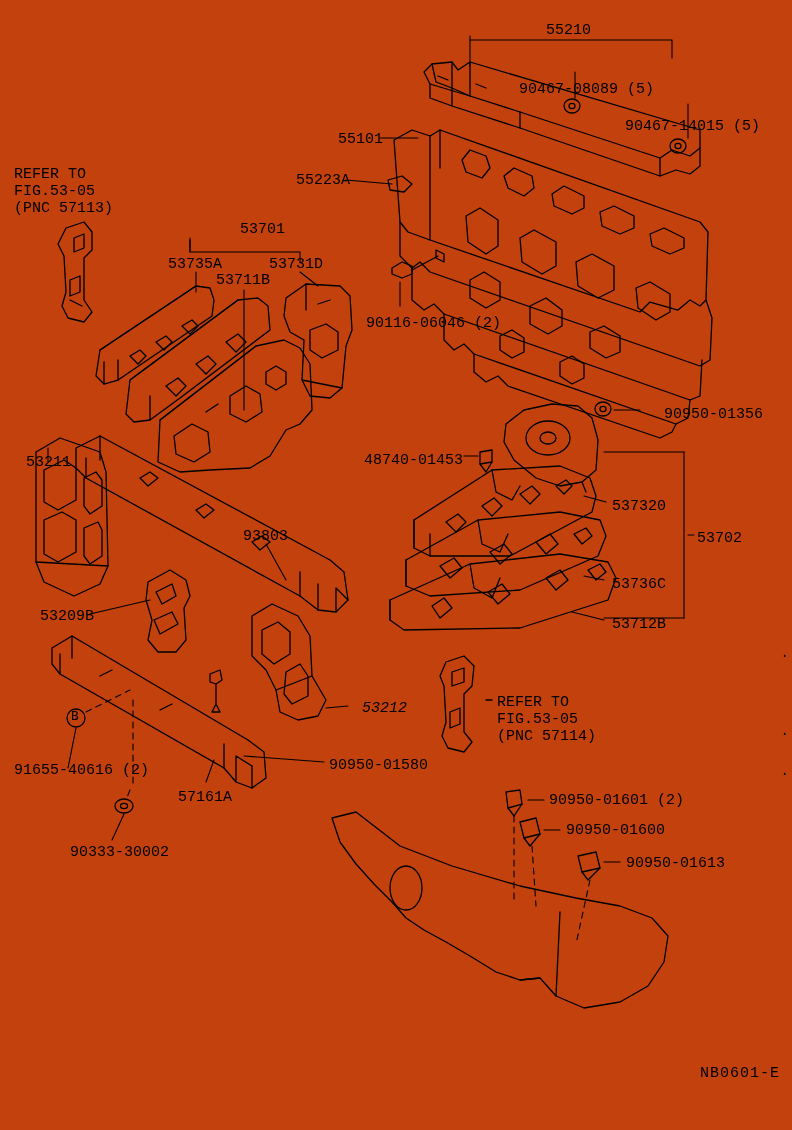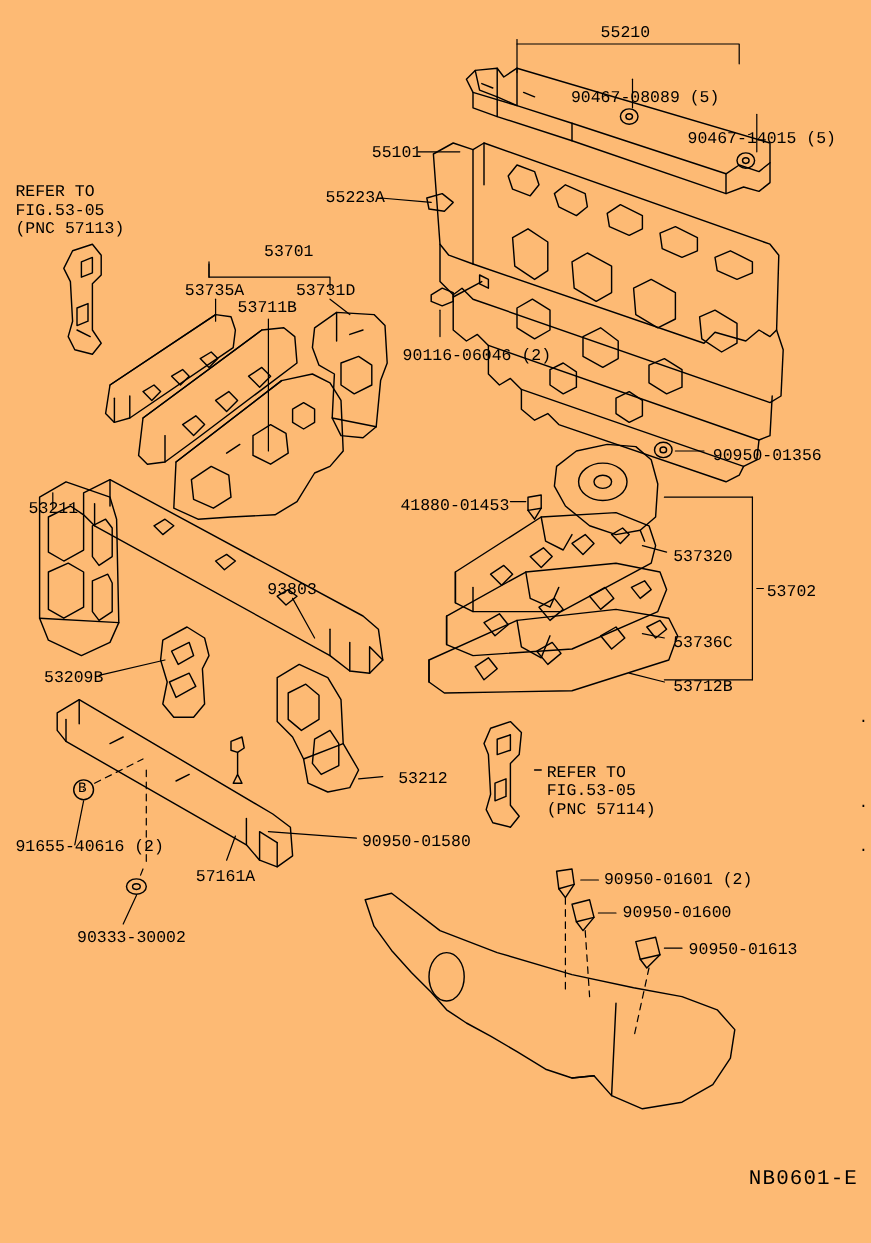--- a/index.html
+++ b/index.html
@@ -4,21 +4,21 @@
 <style>
   html, body {
     margin: 0;
     padding: 0;
     background: #ffffff;
   }
   #page {
     position: relative;
     width: 792px;
     height: 1130px;
-    background: #fdba74;
+    background: #c2410c;
     overflow: hidden;
     font-family: "Liberation Sans", sans-serif;
   }
   #svg-layer {
     position: absolute;
     left: 0;
     top: 0;
     width: 792px;
     height: 1130px;
   }
@@ -29,21 +29,21 @@
     line-height: 17px;
     color: #000000;
     white-space: pre;
     letter-spacing: 0px;
   }
   .watermark {
     position: absolute;
     right: 12px;
     bottom: 48px;
     font-family: "Liberation Mono", monospace;
-    font-size: 19px;
+    font-size: 15px;
     color: #000000;
     letter-spacing: 1px;
   }
   .side-dots {
     position: absolute;
     right: 3px;
     font-family: "Liberation Mono", monospace;
     font-size: 14px;
     color: #000000;
   }
@@ -338,30 +338,30 @@
   <div class="label" style="left:338px; top:131px;">55101</div>
   <div class="label" style="left:296px; top:172px;">55223A</div>
   <div class="label" style="left:14px; top:166px;">REFER TO
 FIG.53-05
 (PNC 57113)</div>
   <div class="label" style="left:240px; top:221px;">53701</div>
   <div class="label" style="left:168px; top:256px;">53735A</div>
   <div class="label" style="left:269px; top:256px;">53731D</div>
   <div class="label" style="left:216px; top:272px;">53711B</div>
   <div class="label" style="left:366px; top:315px;">90116-06046 (2)</div>
-  <div class="label" style="left:648px; top:406px;">90950-01356</div>
-  <div class="label" style="left:364px; top:452px;">41880-01453</div>
+  <div class="label" style="left:664px; top:406px;">90950-01356</div>
+  <div class="label" style="left:364px; top:452px;">48740-01453</div>
   <div class="label" style="left:26px; top:430px;margin-top:24px;">53211</div>
   <div class="label" style="left:612px; top:498px;">537320</div>
   <div class="label" style="left:697px; top:530px;">53702</div>
   <div class="label" style="left:243px; top:528px;">93803</div>
   <div class="label" style="left:612px; top:576px;">53736C</div>
   <div class="label" style="left:40px; top:608px;">53209B</div>
   <div class="label" style="left:612px; top:616px;">53712B</div>
-  <div class="label" style="left:362px; top:700px;">53212</div>
+  <div class="label" style="left:362px; top:700px;font-style:italic;">53212</div>
   <div class="label" style="left:497px; top:694px;">REFER TO
 FIG.53-05
 (PNC 57114)</div>
   <div class="label" style="left:14px; top:762px;">91655-40616 (2)</div>
   <div class="label" style="left:329px; top:757px;text-align:center;">90950-01580</div>
   <div class="label" style="left:178px; top:789px;">57161A</div>
   <div class="label" style="left:70px; top:844px;">90333-30002</div>
   <div class="label" style="left:549px; top:755px;margin-top:37px;">90950-01601 (2)</div>
   <div class="label" style="left:566px; top:822px;">90950-01600</div>
   <div class="label" style="left:626px; top:855px;">90950-01613</div>

